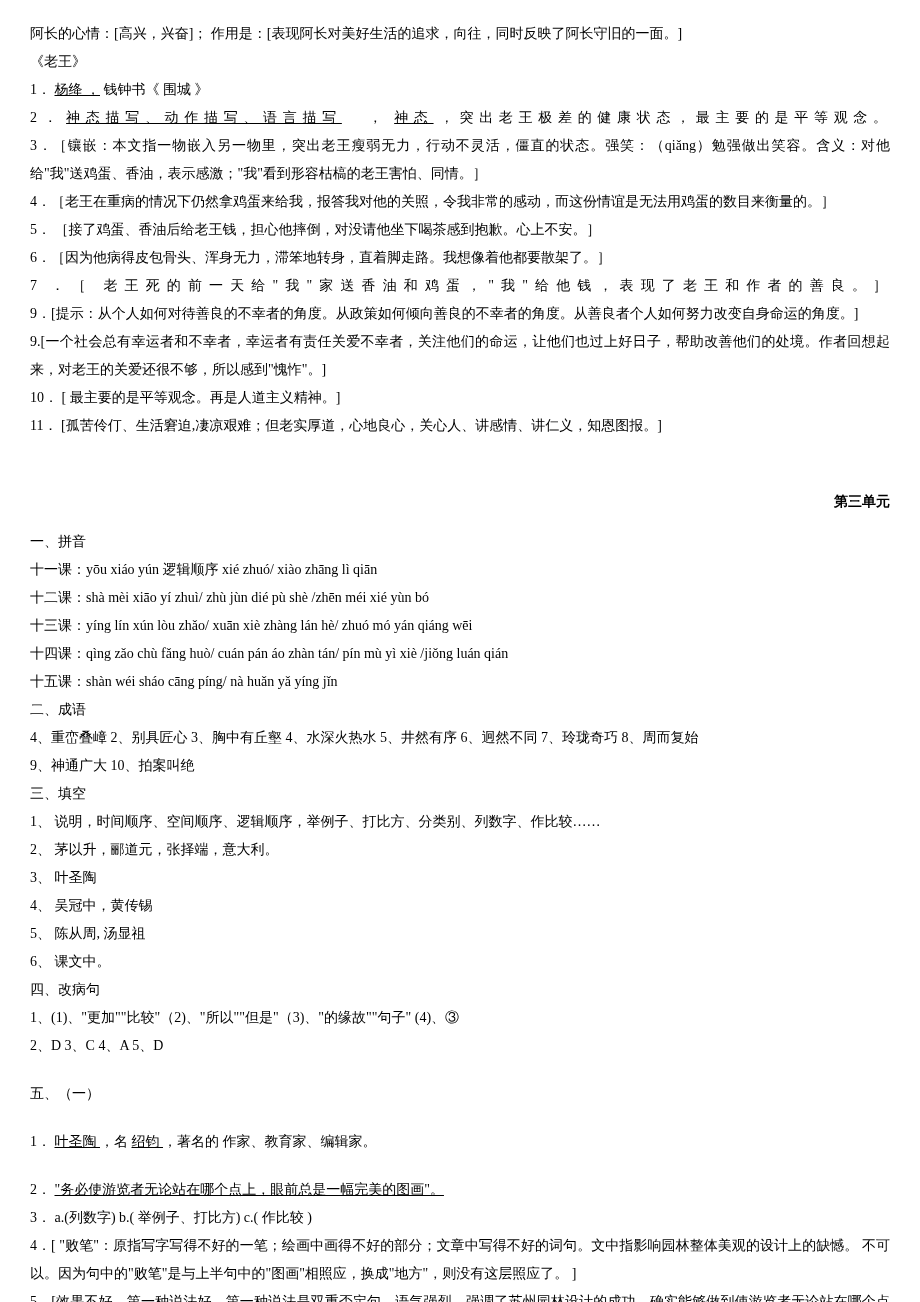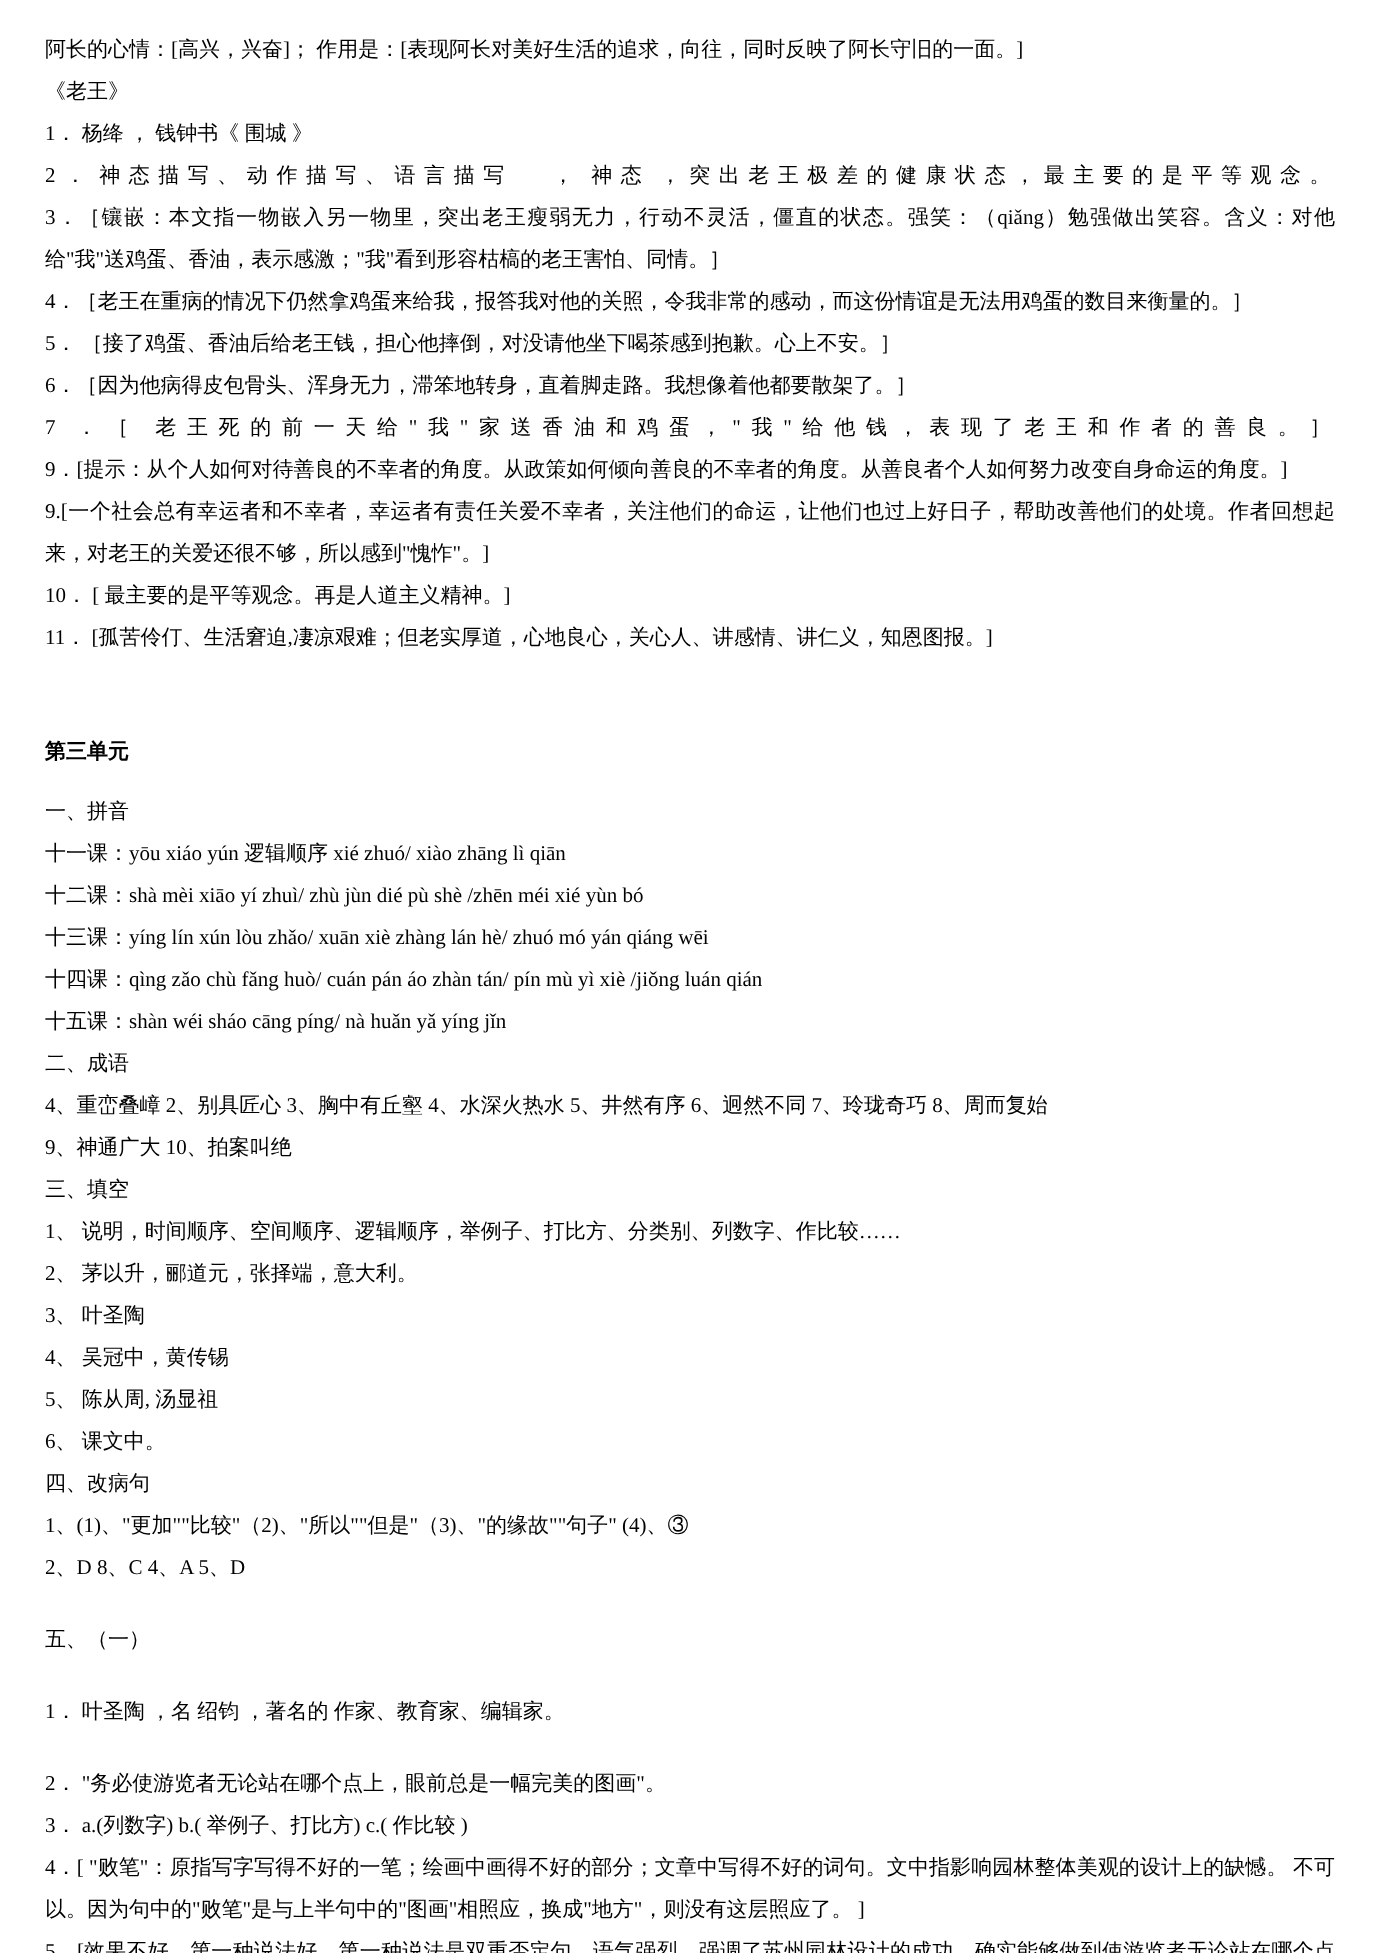--- a/index.html
+++ b/index.html
@@ -13,23 +13,24 @@
       width: 920px;
     }
     .line {
       text-align: justify;
       text-justify: inter-ideograph;
     }
     .spaced {
       letter-spacing: 3px;
     }
     .underline {
+      text-decoration: underline;
     }
     .section-title {
-      text-align: left;
+      text-align: right;
       font-weight: bold;
       margin: 28px 0 12px 0;
     }
     .spacer {
       height: 20px;
     }
     .inline {
       display: inline;
     }
     .gap {
@@ -86,21 +87,21 @@
 <div class="line">三、填空</div>
 <div class="line">1、 说明，时间顺序、空间顺序、逻辑顺序，举例子、打比方、分类别、列数字、作比较……</div>
 <div class="line">2、 茅以升，郦道元，张择端，意大利。</div>
 <div class="line">3、 叶圣陶</div>
 <div class="line">4、 吴冠中，黄传锡</div>
 <div class="line">5、 陈从周, 汤显祖</div>
 <div class="line">6、 课文中。</div>
 
 <div class="line">四、改病句</div>
 <div class="line">1、(1)、"更加""比较"（2)、"所以""但是"（3)、"的缘故""句子" (4)、③</div>
-<div class="line">2、D    8、C    4、A    5、D</div>
+<div class="line">2、D    3、C    4、A    5、D</div>
 
 <div class="spacer"></div>
 <div class="line">五、（一）</div>
 <div class="spacer"></div>
 
 <div class="line">
   <span class="inline">1．</span>
   <span class="inline underline">叶圣陶    </span>
   <span class="inline">，名</span>
   <span class="inline underline"> 绍钧 </span>

